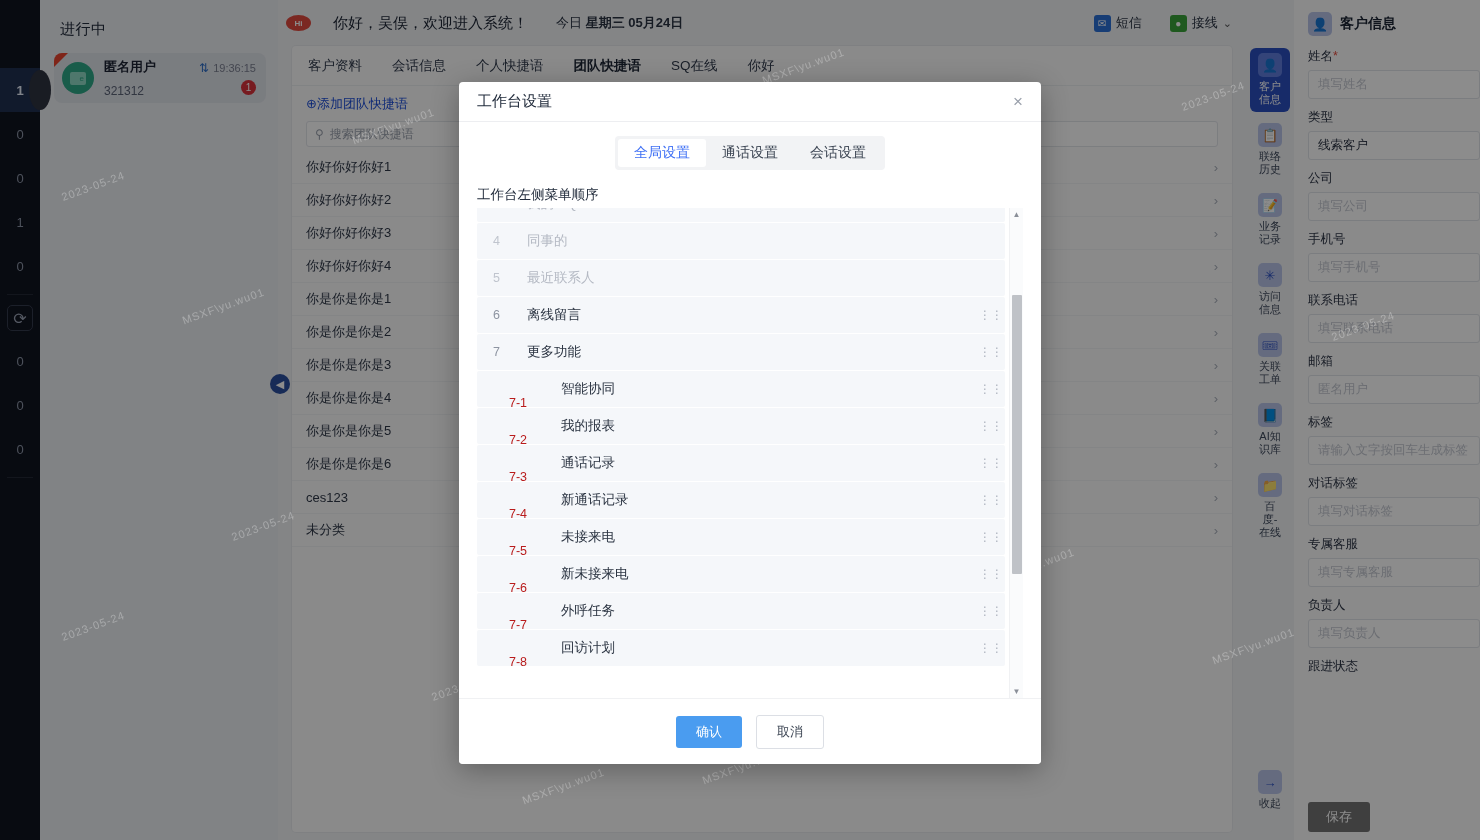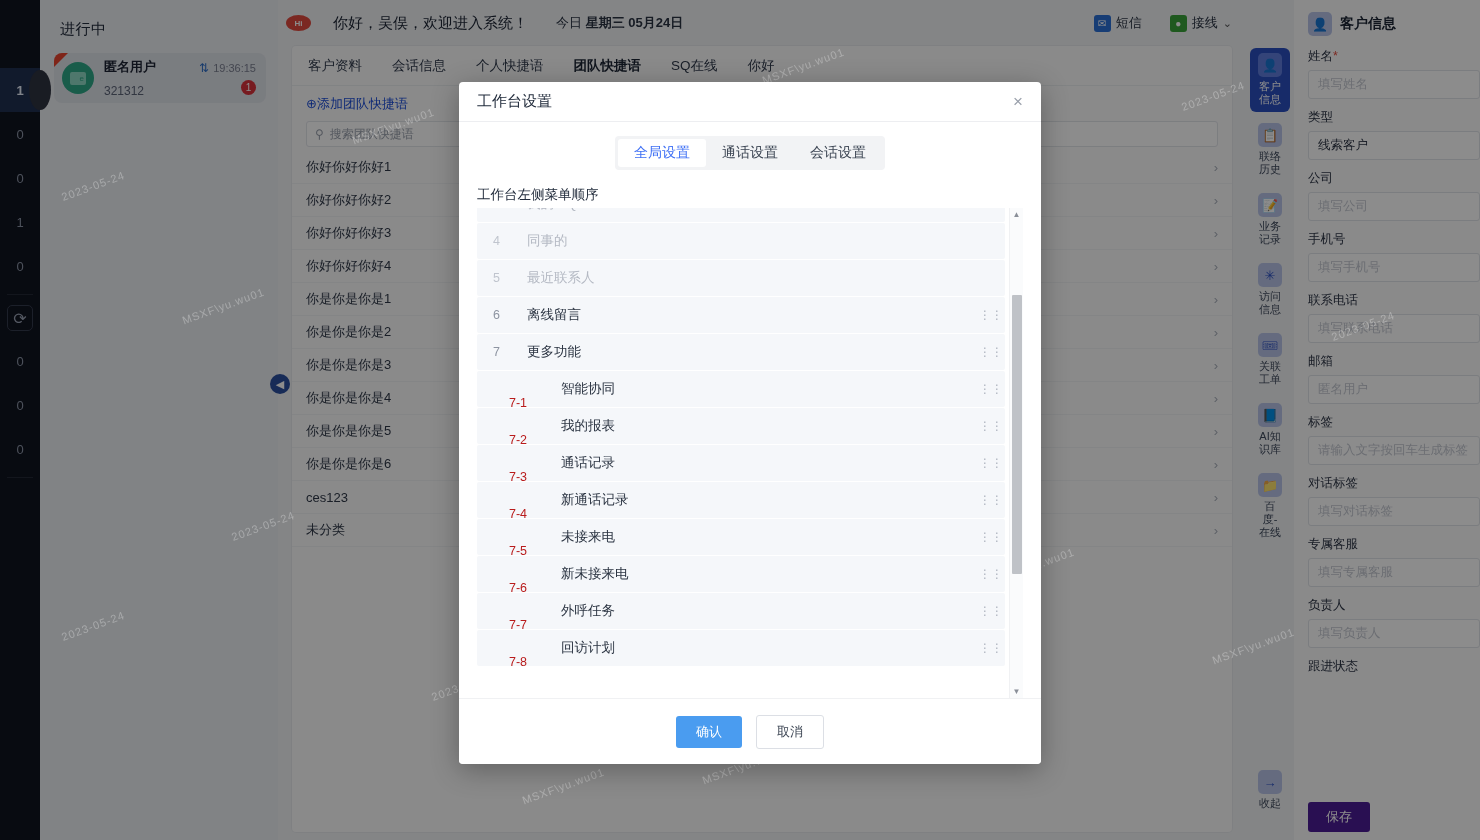--- a/index.html
+++ b/index.html
@@ -233,21 +233,21 @@
   .field-label { font-size: 12.5px; color: #2d3545; margin-bottom: 5px; }
   .req { color: #e24b3d; }
   .field-input {
     height: 29px; border: 1px solid #e0e3e9; border-radius: 3px;
     background: #fff; font-size: 12.5px; color: #c4c8d1;
     display: flex; align-items: center; padding: 0 9px;
   }
   .field-input.filled { color: #2d3545; }
   .save-btn {
     position: absolute; left: 14px; bottom: 8px;
-    background: #4c1d95; color: #fff;
+    background: #737373; color: #fff;
     font-size: 13px; border-radius: 3px;
     padding: 6px 18px;
   }
 
   
   .wm {
     position: absolute;
     font-size: 11px; color: rgba(255,255,255,.30);
     transform: rotate(-20deg);
     pointer-events: none; white-space: nowrap;

